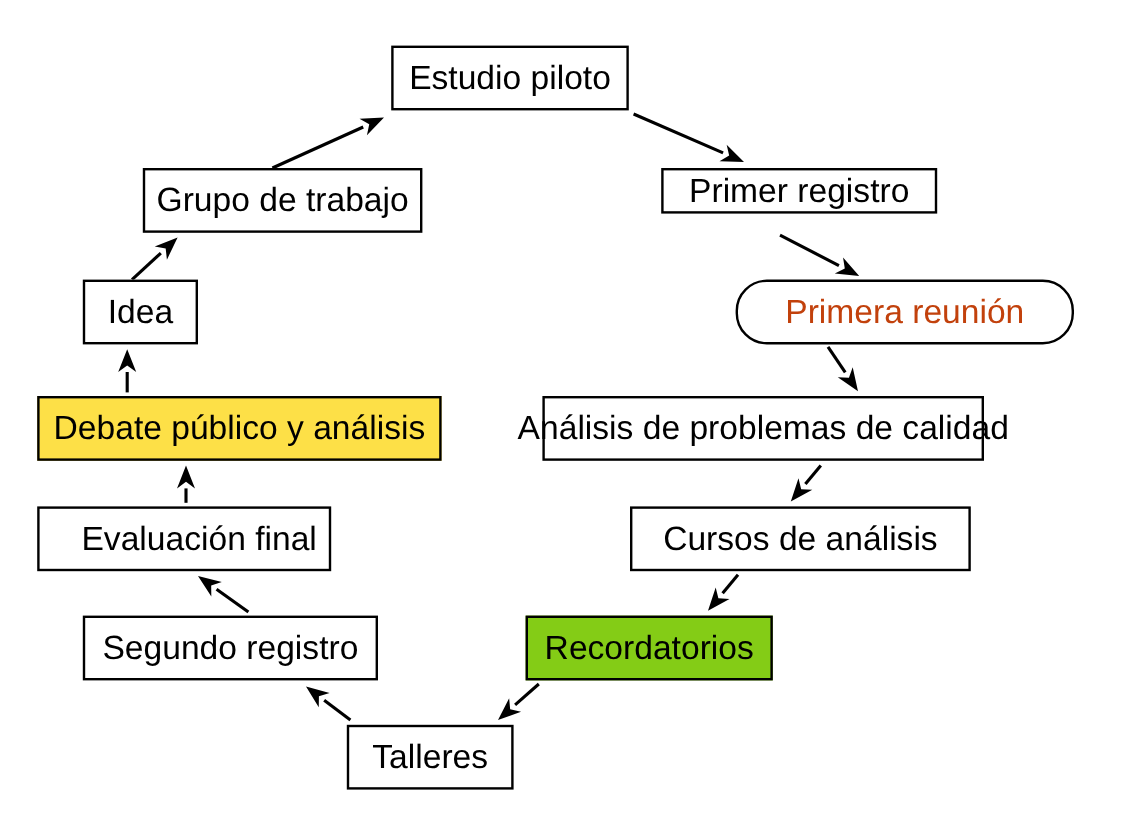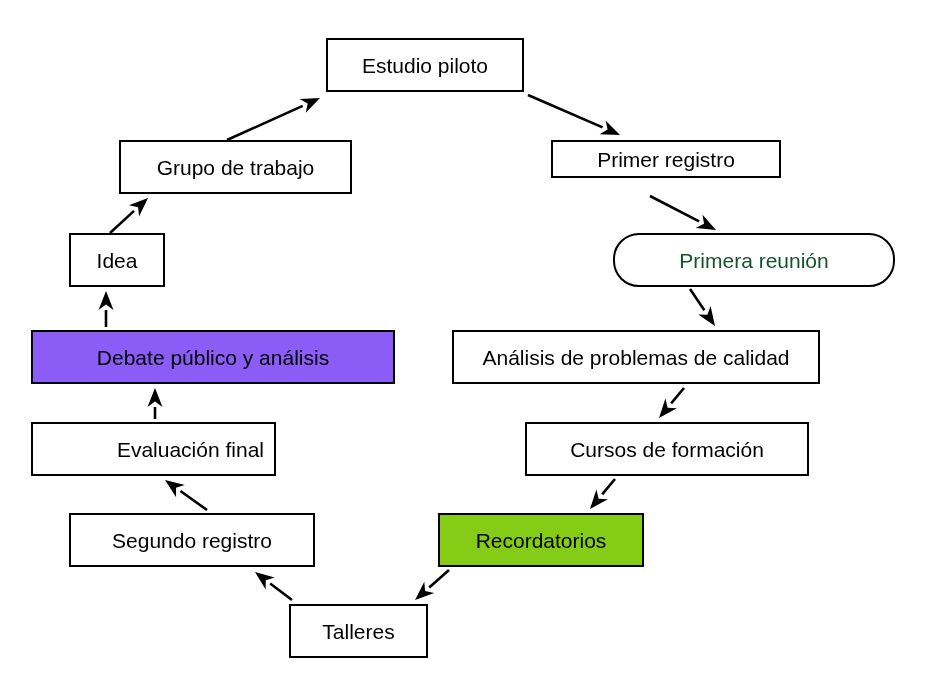--- a/index.html
+++ b/index.html
@@ -25,21 +25,21 @@
   }
   .node {
     position: absolute;
     box-sizing: border-box;
     border: 2px solid #000000;
     background: #ffffff;
     display: flex;
     align-items: center;
     justify-content: center;
     color: #000000;
-    font-size: 21px;
+    font-size: 28px;
     line-height: 1;
     letter-spacing: 0px;
     white-space: nowrap;
     padding: 0 10px;
   }
 </style>
 </head>
 <body>
 
 <div id="page">
@@ -102,34 +102,34 @@
       </div>
       <div class="node" style="left: 119px; top: 140px; width: 233px; height: 54px; border-color: rgb(0, 0, 0); background: rgb(255, 255, 255); color: rgb(0, 0, 0);">
         <span>Grupo de trabajo</span>
       </div>
       <div class="node" style="left: 551px; top: 140px; width: 230px; height: 38px; border-color: rgb(0, 0, 0); background: rgb(255, 255, 255); color: rgb(0, 0, 0);">
         <span>Primer registro</span>
       </div>
       <div class="node" style="left: 69px; top: 233px; width: 96px; height: 54px; border-color: rgb(0, 0, 0); background: rgb(255, 255, 255); color: rgb(0, 0, 0); text-align: center;">
         <span>Idea</span>
       </div>
-      <div class="node" style="left: 613px; top: 233px; width: 282px; height: 54px; border-color: rgb(0, 0, 0); background: rgb(255, 255, 255); color: #14532d; border-radius: 26px;">
+      <div class="node" style="left: 613px; top: 233px; width: 282px; height: 54px; border-color: rgb(0, 0, 0); background: rgb(255, 255, 255); color: #c2410c; border-radius: 26px;">
         <span>Primera reunión</span>
       </div>
-      <div class="node" style="left: 31px; top: 330px; width: 364px; height: 54px; border-color: rgb(0, 0, 0); background: #8b5cf6; color: rgb(0, 0, 0);">
+      <div class="node" style="left: 31px; top: 330px; width: 337px; height: 54px; border-color: rgb(0, 0, 0); background: #fde047; color: rgb(0, 0, 0);">
         <span>Debate público y análisis</span>
       </div>
       <div class="node" style="left: 452px; top: 330px; width: 368px; height: 54px; border-color: rgb(0, 0, 0); background: rgb(255, 255, 255); color: rgb(0, 0, 0);">
         <span>Análisis de problemas de calidad</span>
       </div>
       <div class="node" style="left: 31px; top: 422px; width: 245px; height: 54px; border-color: rgb(0, 0, 0); background: rgb(255, 255, 255); color: rgb(0, 0, 0); justify-content: flex-end;">
         <span>Evaluación final</span>
       </div>
       <div class="node" style="left: 525px; top: 422px; width: 284px; height: 54px; border-color: rgb(0, 0, 0); background: rgb(255, 255, 255); color: rgb(0, 0, 0);">
-        <span>Cursos de formación</span>
+        <span>Cursos de análisis</span>
       </div>
       <div class="node" style="left: 69px; top: 513px; width: 246px; height: 54px; border-color: rgb(0, 0, 0); background: rgb(255, 255, 255); color: rgb(0, 0, 0);">
         <span>Segundo registro</span>
       </div>
       <div class="node" style="left: 438px; top: 513px; width: 206px; height: 54px; border-color: rgb(0, 0, 0); background: #84cc16; color: rgb(0, 0, 0);">
         <span>Recordatorios</span>
       </div>
       <div class="node" style="left: 289px; top: 604px; width: 139px; height: 54px; border-color: rgb(0, 0, 0); background: rgb(255, 255, 255); color: rgb(0, 0, 0);">
         <span>Talleres</span>
       </div>

